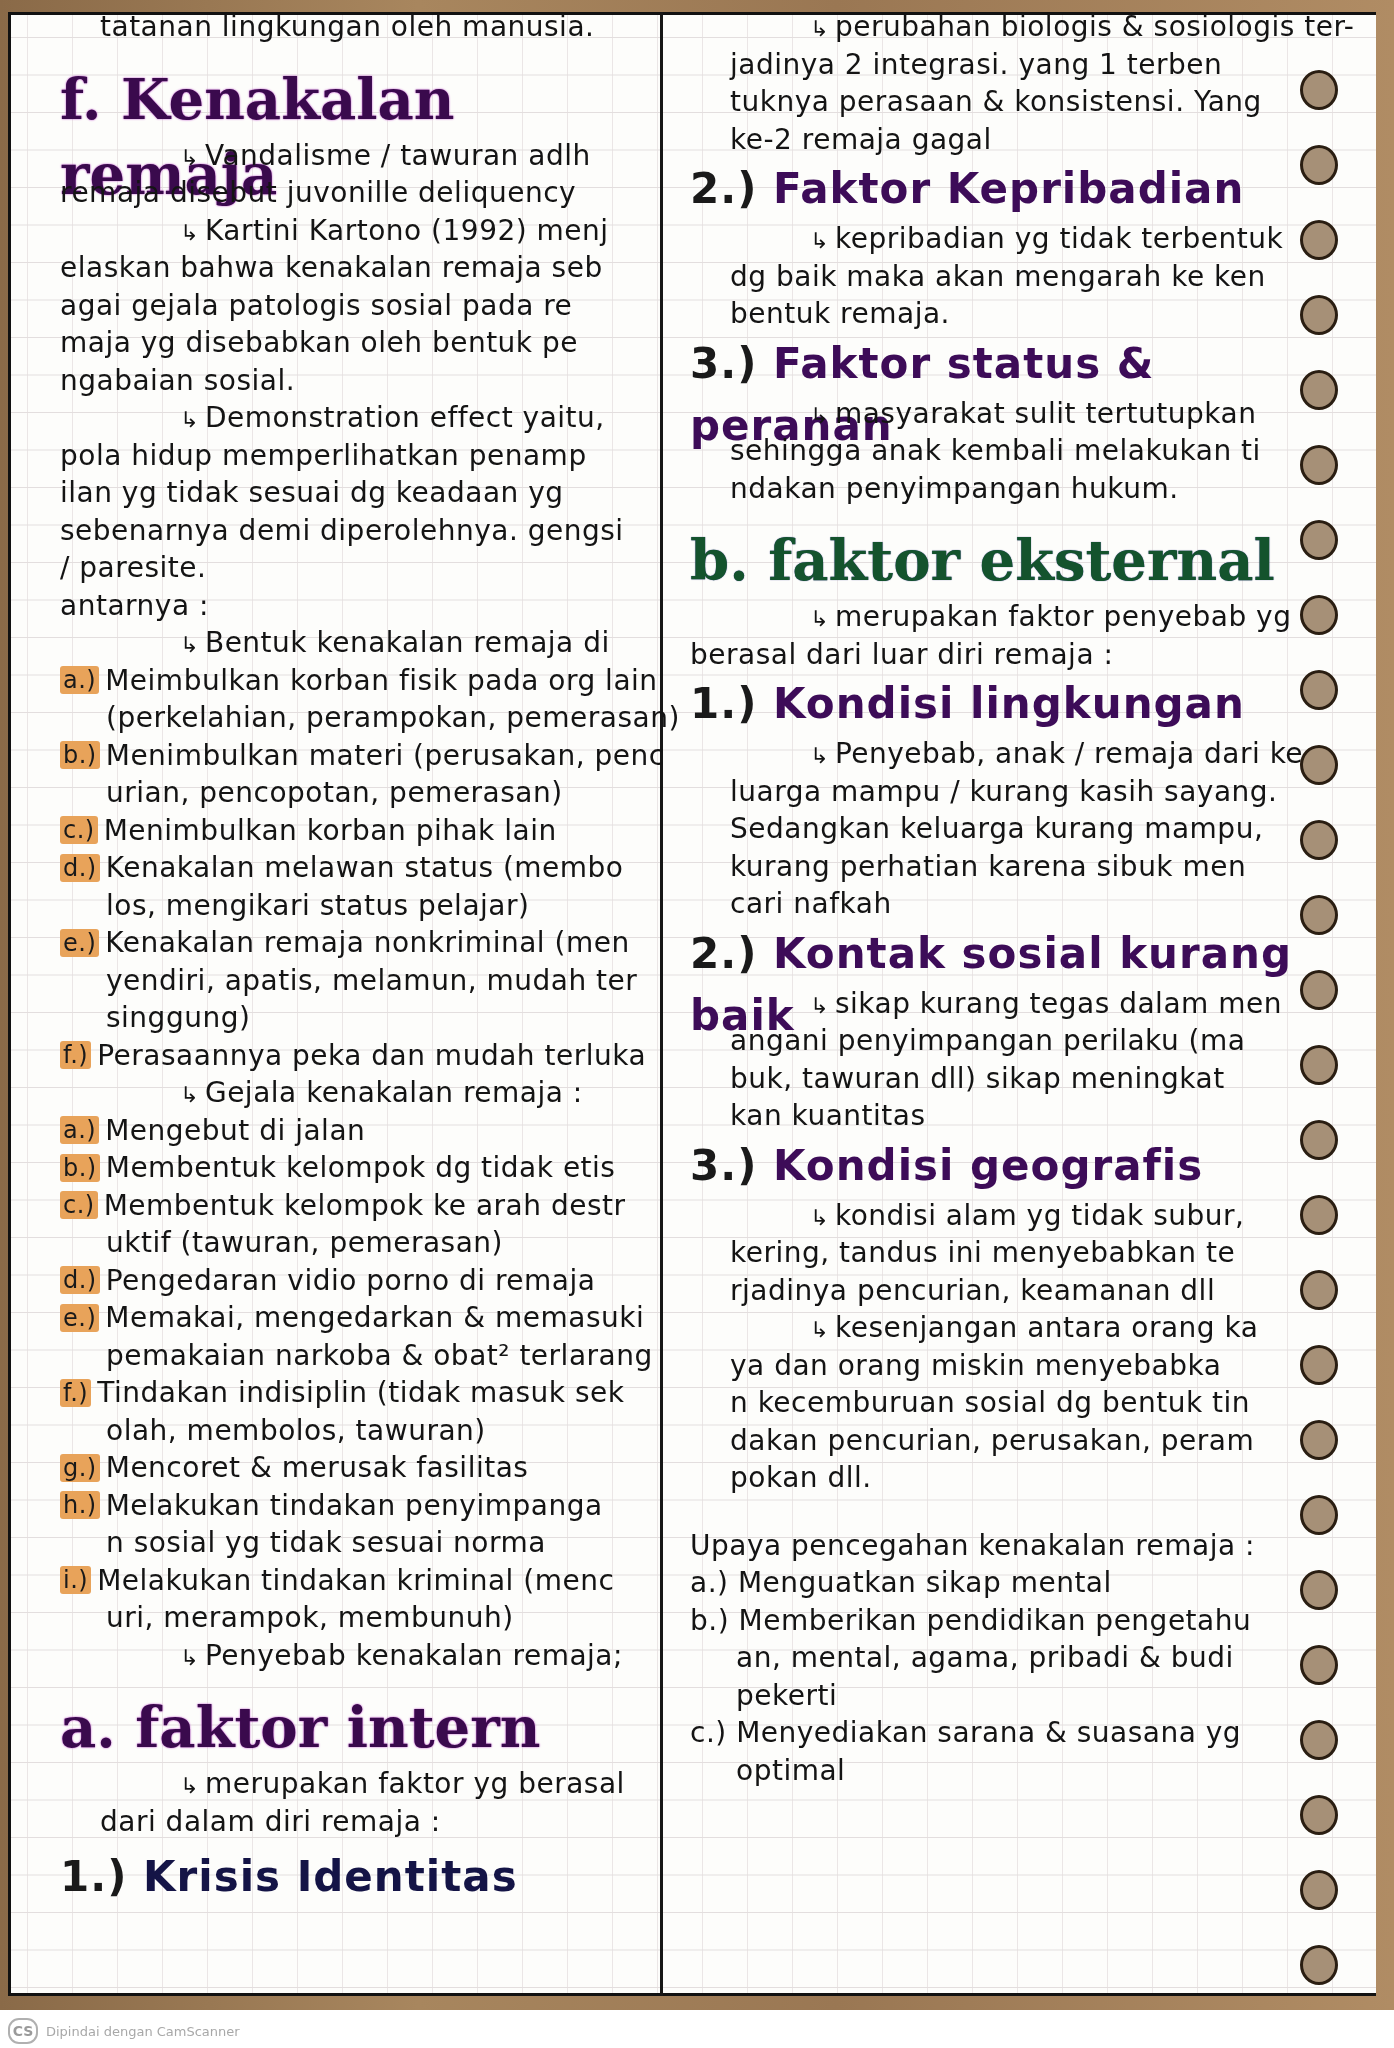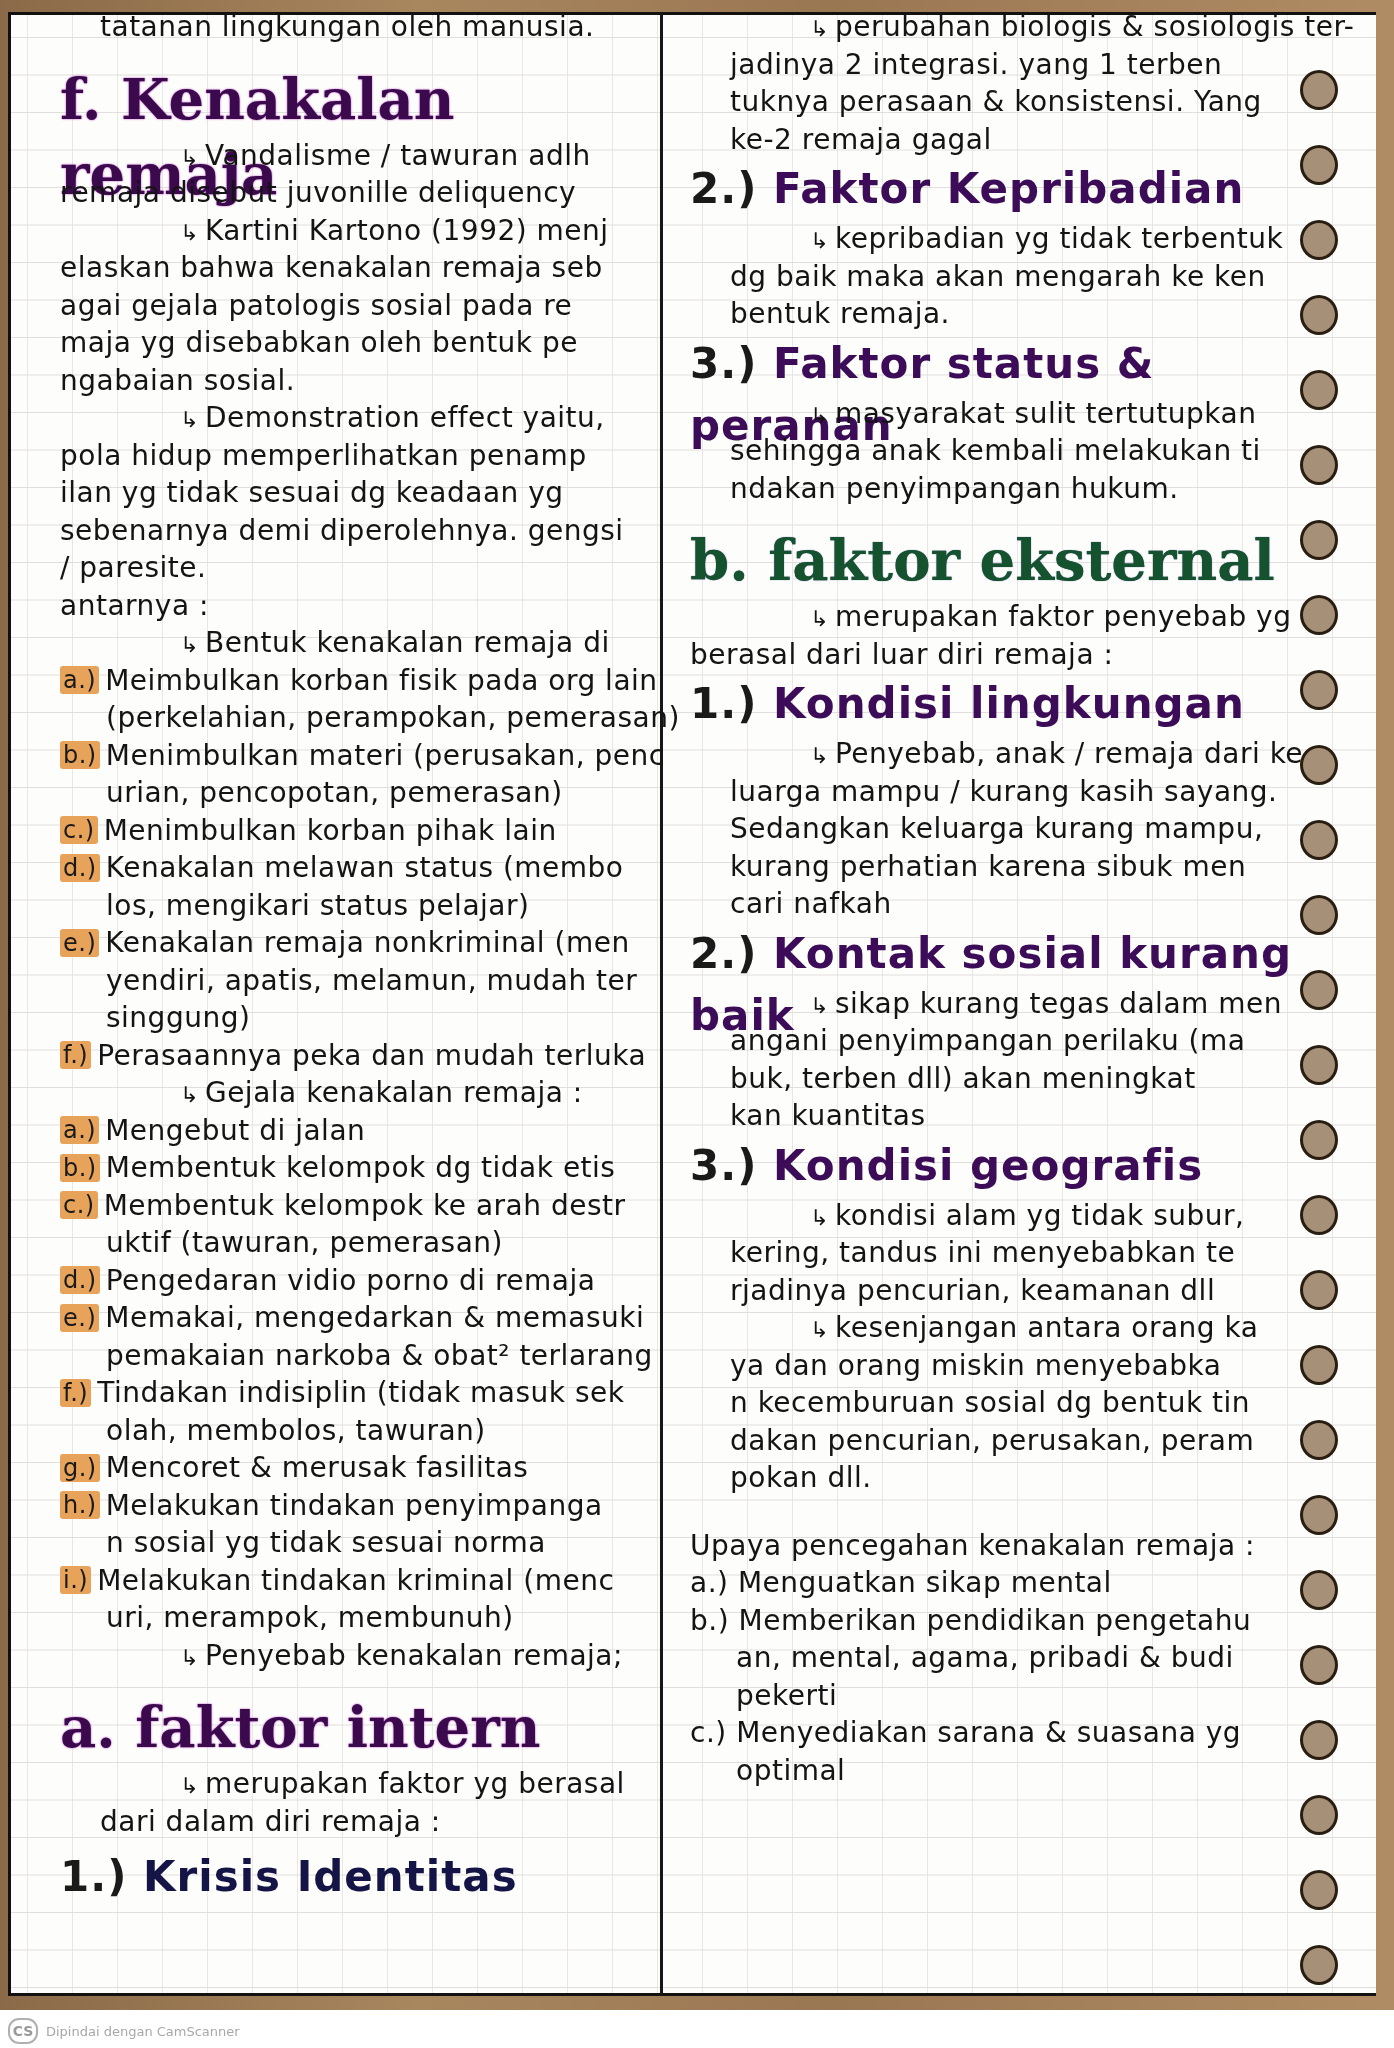--- a/index.html
+++ b/index.html
@@ -204,21 +204,21 @@
   <div class="head-sub"><span class="num">1.)</span> <span>Kondisi lingkungan</span></div>
   <div class="line indent"><span class="arrow">↳</span><span>Penyebab, anak / remaja dari ke</span></div>
   <div class="line indent-sm">luarga mampu / kurang kasih sayang.</div>
   <div class="line indent-sm">Sedangkan keluarga kurang mampu,</div>
   <div class="line indent-sm">kurang perhatian karena sibuk men</div>
   <div class="line indent-sm">cari nafkah</div>
 
   <div class="head-sub"><span class="num">2.)</span> <span>Kontak sosial kurang baik</span></div>
   <div class="line indent"><span class="arrow">↳</span><span>sikap kurang tegas dalam men</span></div>
   <div class="line indent-sm">angani penyimpangan perilaku (ma</div>
-  <div class="line indent-sm">buk, terben dll) akan meningkat</div>
+  <div class="line indent-sm">buk, tawuran dll) sikap meningkat</div>
   <div class="line indent-sm">kan kuantitas</div>
 
   <div class="head-sub"><span class="num">3.)</span> <span>Kondisi geografis</span></div>
   <div class="line indent"><span class="arrow">↳</span><span>kondisi alam yg tidak subur,</span></div>
   <div class="line indent-sm">kering, tandus ini menyebabkan te</div>
   <div class="line indent-sm">rjadinya pencurian, keamanan dll</div>
 
   <div class="line indent"><span class="arrow">↳</span><span>kesenjangan antara orang ka</span></div>
   <div class="line indent-sm">ya dan orang miskin menyebabka</div>
   <div class="line indent-sm">n kecemburuan sosial dg bentuk tin</div>

